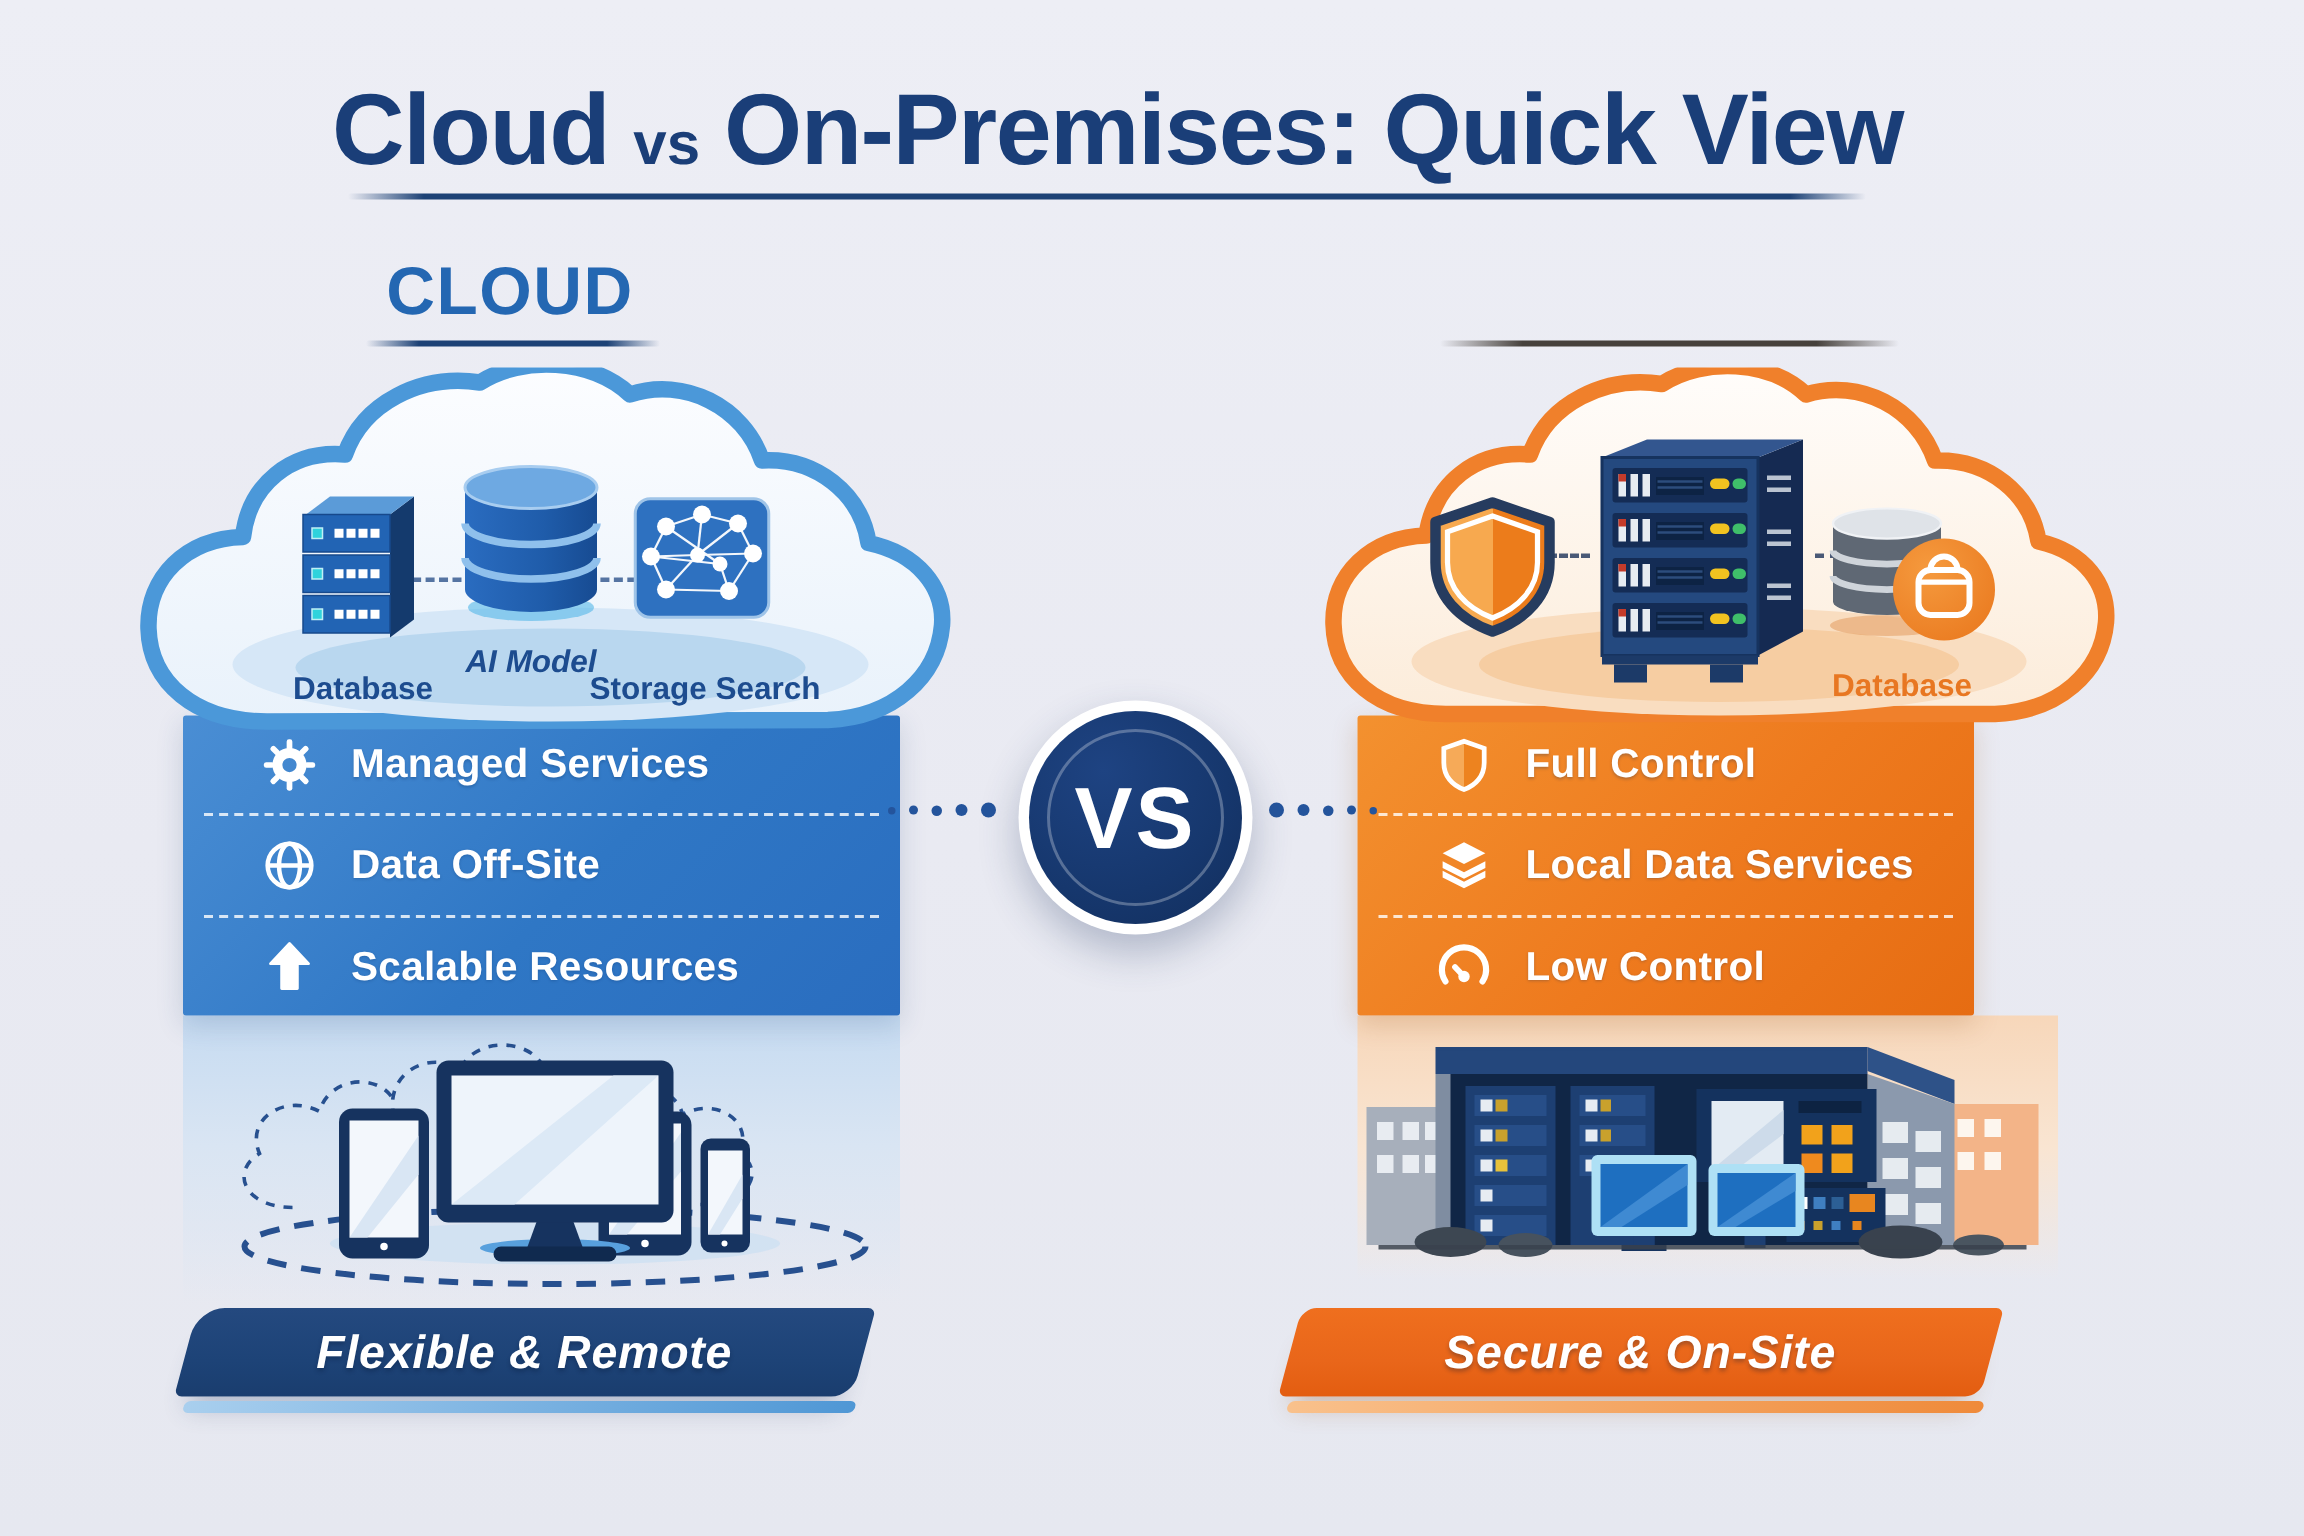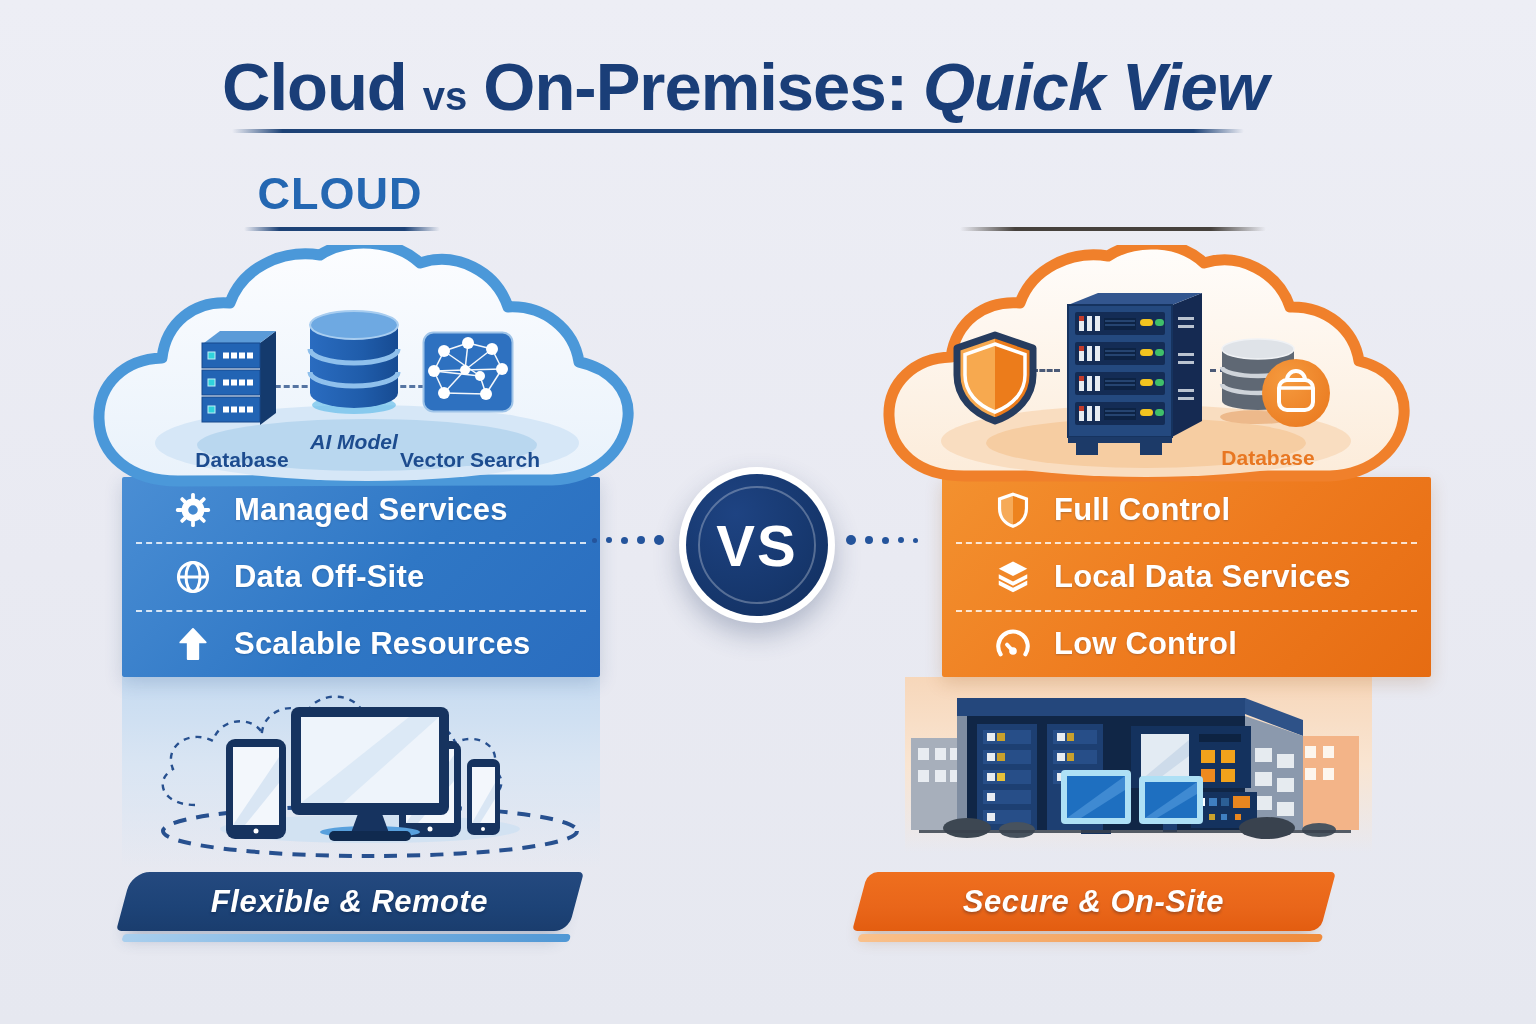--- a/index.html
+++ b/index.html
@@ -10,21 +10,21 @@
   }
   .abs{position:absolute;}
 
   
   .title-row{
     left:0;top:48px;width:1490px;display:flex;justify-content:center;align-items:baseline;gap:16px;
     color:#1a3e78;font-weight:700;letter-spacing:-1px;
   }
   .title-big{font-size:67px;}
   .title-vs{font-size:40px;font-weight:700;letter-spacing:0;}
-  .title-em{font-style:italic;}
+  .title-em{}
   .title-rule{
     left:232px;top:129px;width:1012px;height:4px;border-radius:2px;
     background:linear-gradient(90deg,rgba(29,66,118,0),#1d4276 5%,#1d4276 95%,rgba(29,66,118,0));
   }
 
   
   .col-heading{width:400px;text-align:center;font-weight:700;letter-spacing:1px;font-size:45px;}
   .heading-cloud{left:140px;top:168px;color:#2467b2;}
   .heading-onprem{left:910px;top:168px;color:#ef8332;}
   .heading-rule{height:4px;border-radius:2px;}
@@ -40,26 +40,26 @@
   .cloud-label{position:absolute;transform:translateX(-50%);font-weight:700;white-space:nowrap;margin-top:21px;}
   .cloud-label.blue{color:#1d4c8f;font-size:21px;}
   .cloud-label.orange{color:#e87722;font-size:21px;}
   .dash-line{position:absolute;border-top:3px dashed #3a5e93;opacity:.85;}
 
   
   .panel{z-index:2;display:flex;flex-direction:column;border-radius:2px;}
   .panel-blue{left:122px;top:477px;width:478px;height:200px;
     background:linear-gradient(135deg,#4a8ed4 0%,#2f77c5 55%,#2a6dbf 100%);
     box-shadow:0 6px 18px rgba(40,70,120,.18);}
-  .panel-orange{left:942px;top:477px;width:489px;height:200px;
+  .panel-orange{left:905px;top:477px;width:411px;height:200px;
     background:linear-gradient(135deg,#f3912f 0%,#ee7a1e 55%,#e66c12 100%);
     box-shadow:0 6px 18px rgba(150,80,20,.2);}
   .feature-row{flex:1;display:flex;align-items:center;gap:22px;padding-left:38px;margin:0 14px;}
   .feature-row:not(:last-child){border-bottom:2px dashed rgba(255,255,255,.8);}
-  .feature-label{color:#fff;font-weight:700;font-size:31px;letter-spacing:.2px;
+  .feature-label{color:#fff;font-weight:700;font-size:27px;letter-spacing:.2px;
     text-shadow:0 1px 2px rgba(0,40,90,.25);}
   .feature-icon{width:38px;height:38px;flex:0 0 38px;}
 
   
   .reflect-blue{left:122px;top:677px;width:478px;height:192px;
     background:linear-gradient(180deg,#c6dbf1 0%,#d9e5f3 45%,rgba(233,235,243,0) 100%);}
   .reflect-orange{left:905px;top:677px;width:467px;height:176px;
     background:linear-gradient(180deg,#f7d7ba 0%,#f9e5d2 50%,rgba(233,235,243,0) 100%);}
 
   
@@ -226,21 +226,21 @@
           <circle cx="80" cy="38" r="6"></circle>
           <circle cx="22" cy="62" r="6"></circle>
         <circle cx="64" cy="63" r="6"></circle>
           <circle cx="43" cy="39" r="5"></circle>
           <circle cx="58" cy="45" r="5"></circle>
       </g>
     </svg>
 
     <div class="cloud-label blue" style="left:160px;top:182px;">Database</div>
     <div class="cloud-label blue" style="left:272px;top:164px;font-style:italic;">AI Model</div>
-    <div class="cloud-label blue" style="left:388px;top:182px;">Vector Search</div>
+    <div class="cloud-label blue" style="left:388px;top:182px;">Storage Search</div>
   </div>
 
   <div class="abs reflect-blue"></div>
   <svg class="abs" style="left:133px;top:683px;" width="482" height="182" viewBox="0 0 482 182">
     <g fill="none" stroke="#27508f" stroke-width="2.4" stroke-dasharray="6 6">
       <path d="M62 122 C30 122 20 98 40 86 C30 62 58 46 80 58 C86 36 116 32 128 48"></path>
       <path d="M130 62 C122 34 152 16 174 30 C182 10 216 8 228 26"></path>
       <path d="M334 120 C366 120 378 98 360 86 C370 64 344 48 322 60 C318 42 292 38 282 52"></path>
     </g>
     <ellipse cx="237" cy="148" rx="207" ry="25" fill="none" stroke="#27508f" stroke-width="4" stroke-dasharray="13 10"></ellipse>

